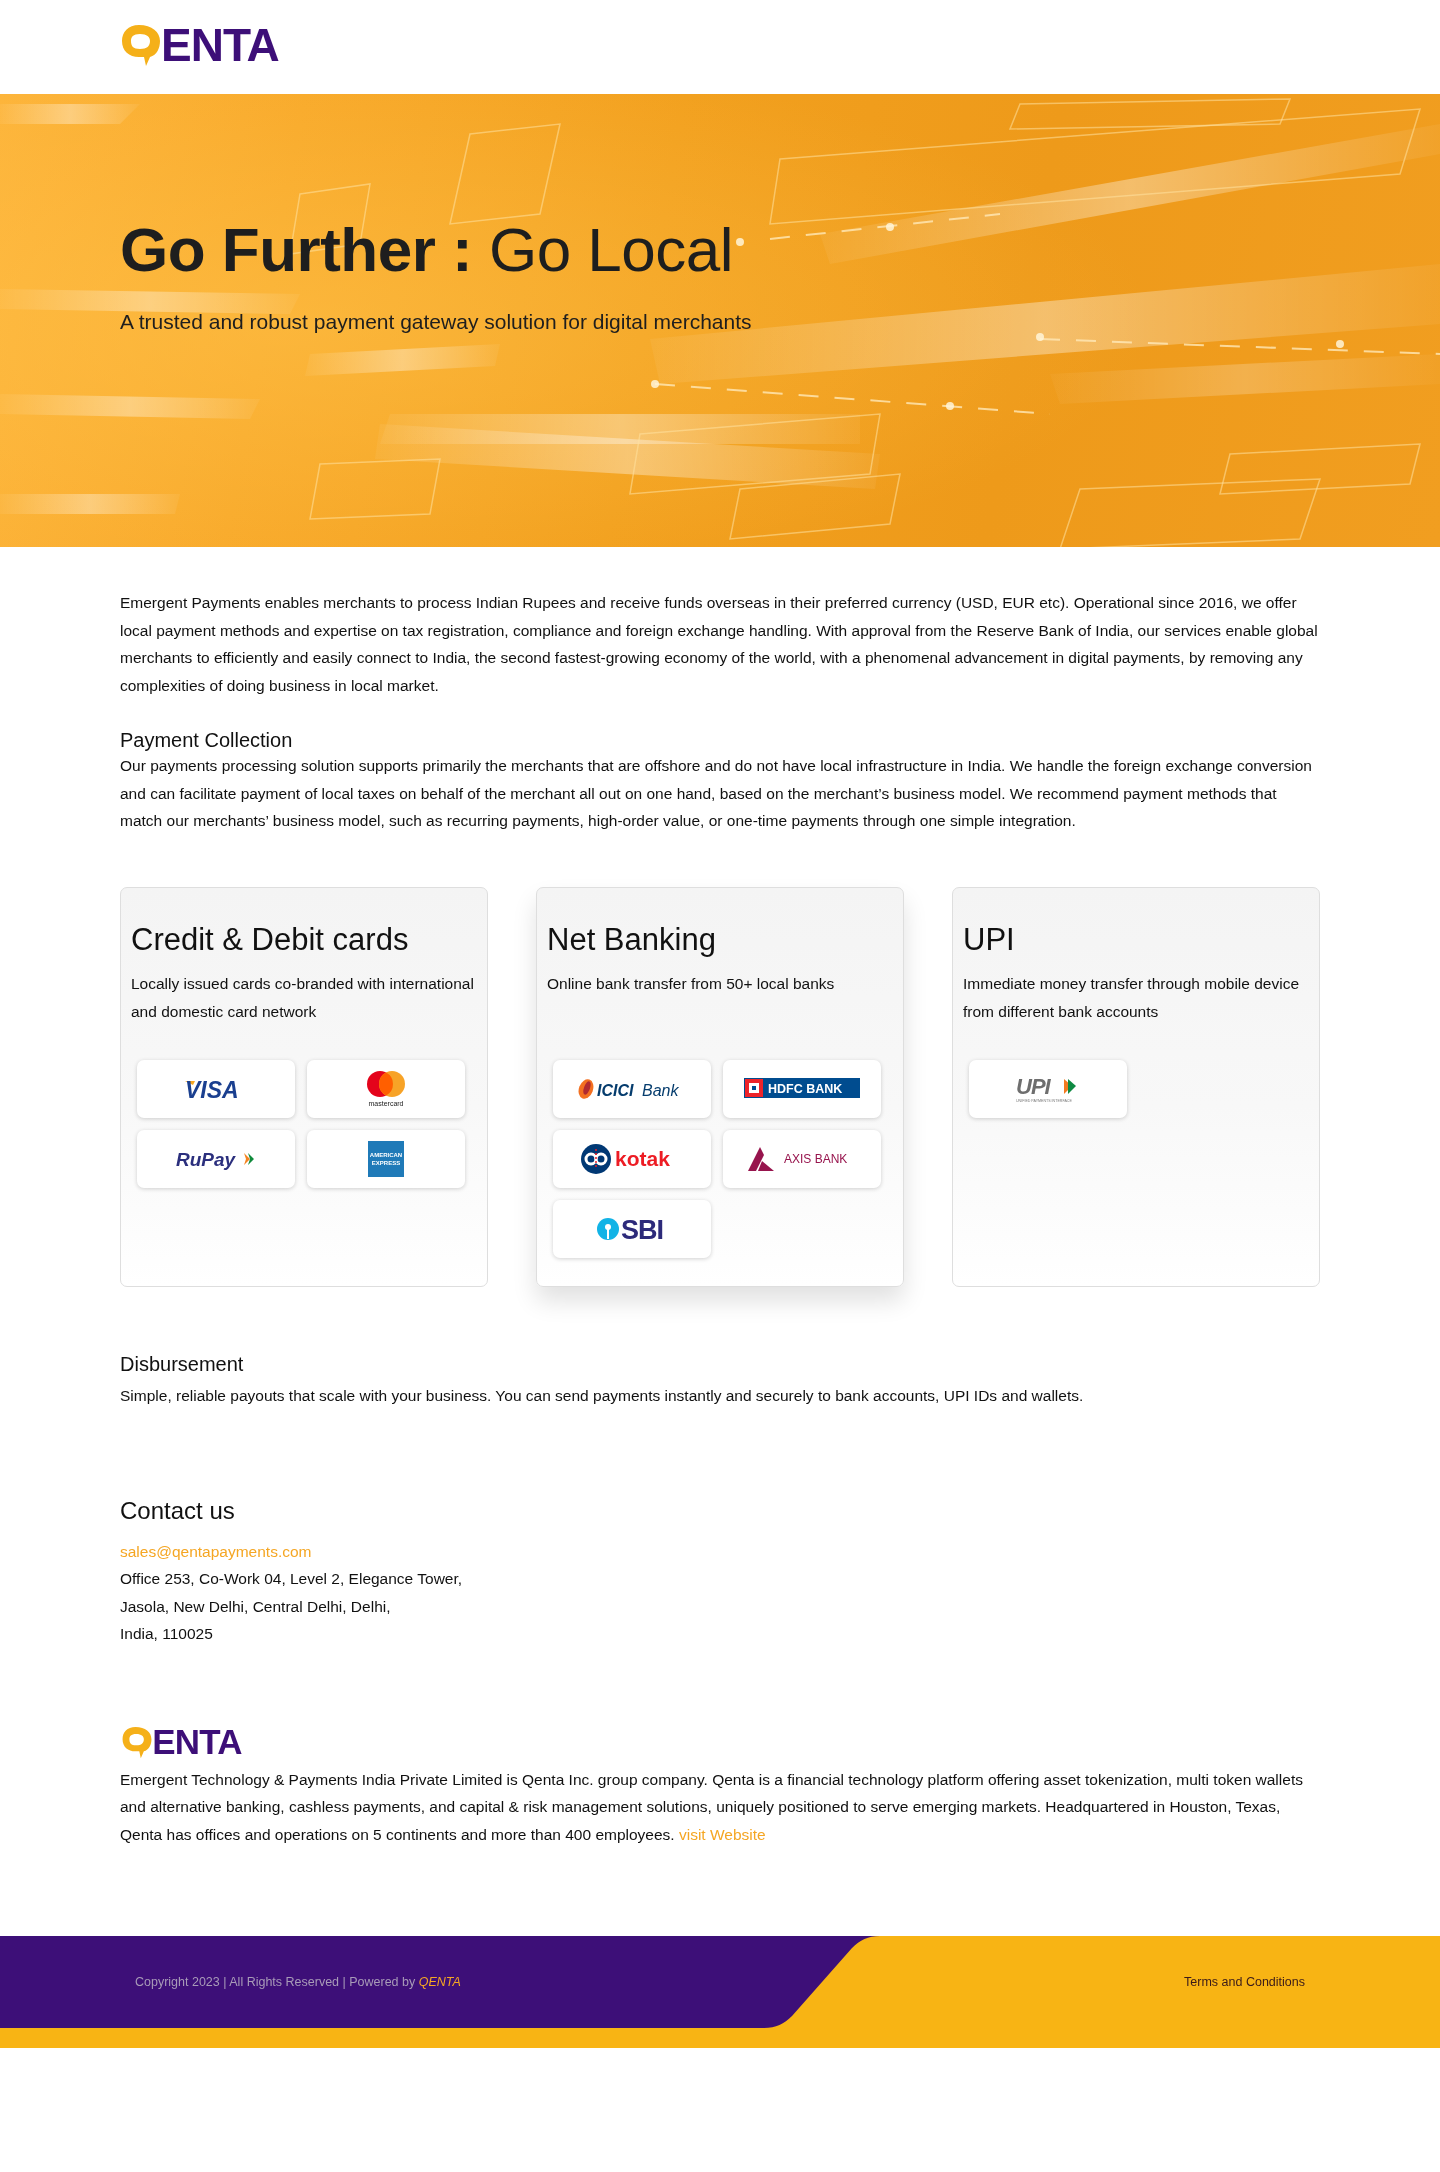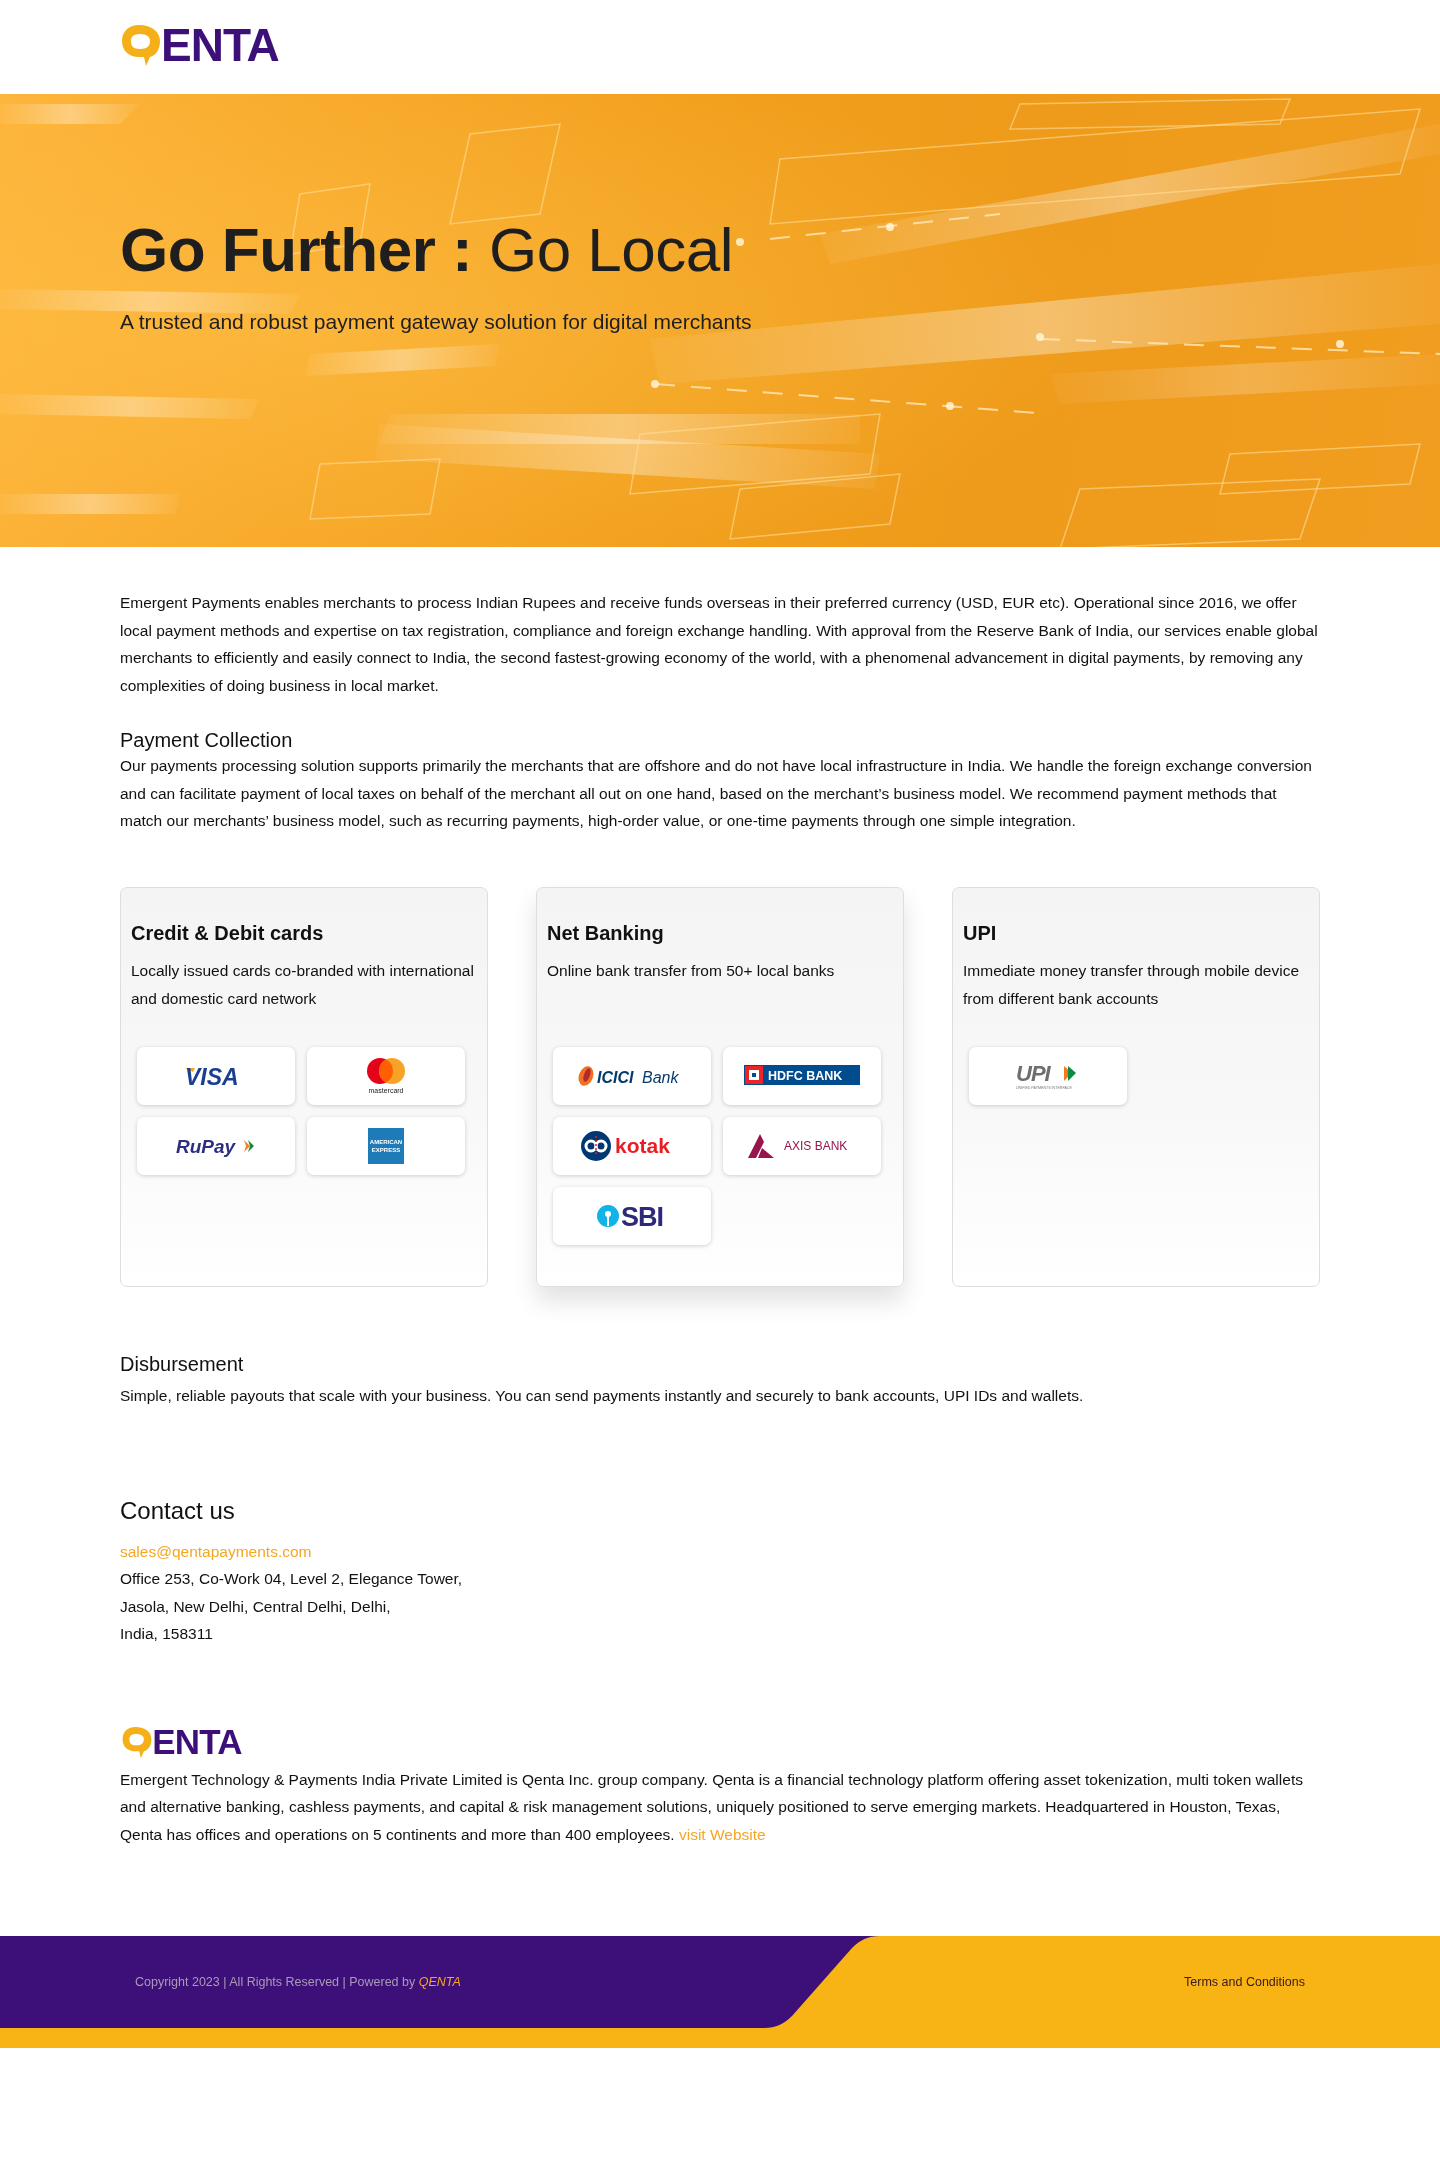--- a/index.html
+++ b/index.html
@@ -36,21 +36,21 @@
   .pc-text { }
 
   
   .cards { display: flex; justify-content: space-between; margin-top: 52px; }
   .card {
     width: 368px; height: 400px; border: 1px solid #dedede; border-radius: 7px;
     background: linear-gradient(180deg, #f4f4f4 0%, #f8f8f8 55%, #ffffff 100%);
     padding: 34px 10px 0 10px; position: relative;
   }
   .card.raised { box-shadow: 0 14px 24px rgba(0,0,0,0.12); }
-  .card-title { font-size: 20px; font-weight: bold; color: #111; }
+  .card-title { font-size: 31px; font-weight: normal; color: #111; }
   .card-desc { font-size: 15.5px; line-height: 28px; color: #111; margin-top: 12px; min-height: 56px; }
   .logo-grid { display: grid; grid-template-columns: 158px 158px; gap: 12px 12px; margin-top: 34px; padding-left: 6px; }
   .card.nb .logo-grid { margin-top: 34px; }
   .logo-tile {
     height: 58px; background: #fff; border-radius: 7px;
     box-shadow: 0 1px 4px rgba(0,0,0,0.18); display: flex; align-items: center; justify-content: center;
     cursor: pointer;
   }
 
   
@@ -256,21 +256,21 @@
   </div>
 
   <h3 class="h-disb">Disbursement</h3>
   <p class="body-text disb-text">Simple, reliable payouts that scale with your business. You can send payments instantly and securely to bank accounts, UPI IDs and wallets.</p>
 
   <section>
     <h2 class="h-contact">Contact us</h2>
     <a class="contact-email" href="#">sales@qentapayments.com</a>
     <div class="addr-line">Office 253, Co-Work 04, Level 2, Elegance Tower,</div>
     <div class="addr-line">Jasola, New Delhi, Central Delhi, Delhi,</div>
-    <div class="addr-line">India, 158311</div>
+    <div class="addr-line">India, 110025</div>
   </section>
 
   <section class="about">
     <div class="logo" style="height:38px;">
       <svg width="148" height="38" viewBox="0 0 192 50">
         <path d="M19 4 C8 4 2 11 2 20 C2 30 9 36 19 36 L24 36 L26 45 L30 36 C37 34 40 27 40 20 C40 11 32 4 19 4 Z M20 13 C27 13 30 16 30 20 C30 25 27 28 20 28 C13 28 11 25 11 20 C11 16 13 13 20 13 Z" fill="#f5b019"></path>
         <text x="41" y="40" font-family="Liberation Sans, sans-serif" font-weight="bold" font-size="46" fill="#3d0f78" letter-spacing="-1">ENTA</text>
       </svg>
     </div>
     <p class="body-text about-text"><span>Emergent Technology &amp; Payments India Private Limited is Qenta Inc. group company. Qenta is a financial technology platform offering asset tokenization, multi token wallets and alternative banking, cashless payments, and capital &amp; risk management solutions, uniquely positioned to serve emerging markets. Headquartered in Houston, Texas, Qenta has offices and operations on 5 continents and more than 400 employees. </span><a class="visit-link" href="#">visit Website</a></p>

